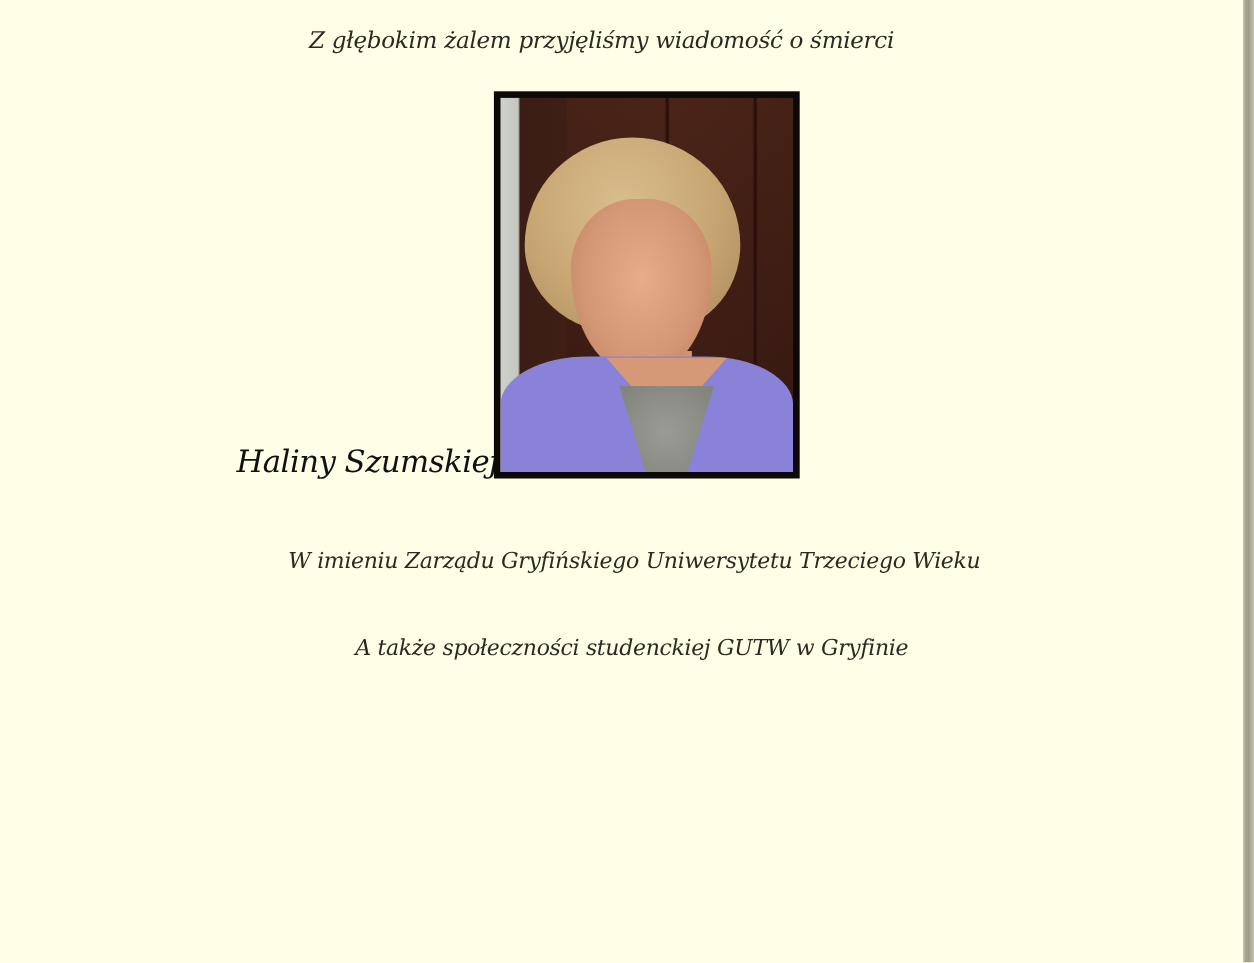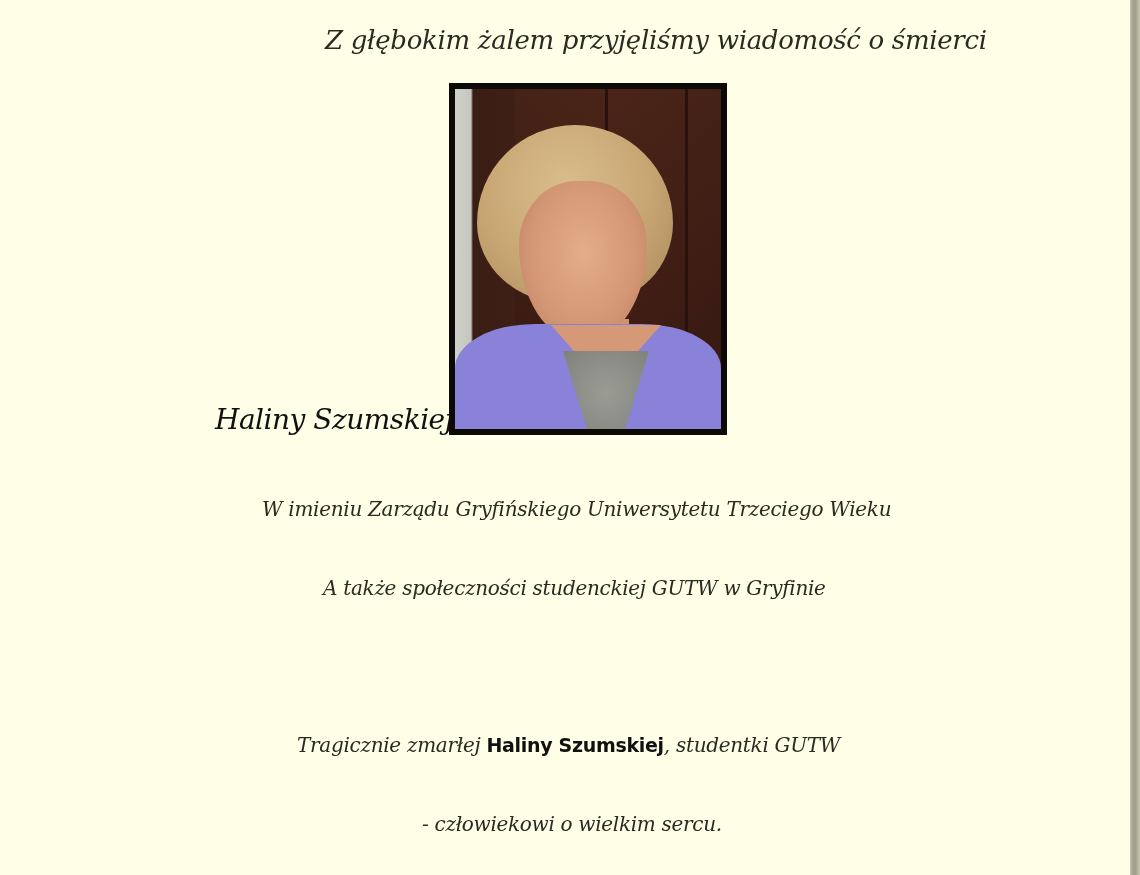--- a/index.html
+++ b/index.html
@@ -31,22 +31,21 @@
     .line {
       position: absolute;
       left: 0;
       white-space: nowrap;
       font-style: italic;
       font-size: 20px;
       letter-spacing: -0.3px;
     }
     .intro {
       left: 281px; top: 25px;
-      font-size: 26px;
-      margin-left: 44px;
+      font-size: 21px;
     }
     .name-left {
       position: absolute;
       left: 215px; top: 403px;
       font-size: 28px;
       font-style: italic;
       color: #111;
       letter-spacing: -0.5px;
       white-space: nowrap;
     }
@@ -148,17 +147,15 @@
       <div class="neck"></div>
       <div class="face"></div>
       <div class="sweater"></div>
       <div class="skin-v"></div>
       <div class="shirt"></div>
     </div>
   </div>
 
   <div class="line l1">W imieniu Zarządu Gryfińskiego Uniwersytetu Trzeciego Wieku</div>
   <div class="line l2">A także społeczności studenckiej GUTW w Gryfinie</div>
-  <div class="line l4"><span>Tragicznie zmarłej </span><span class="bold-name">Haliny Szumskiej</span><span>, studentki GUTW</span></div>
-  <div class="line l5">- człowiekowi o wielkim sercu.</div>
 </div>
 
 <div class="edge"></div>
 
 </body></html>

